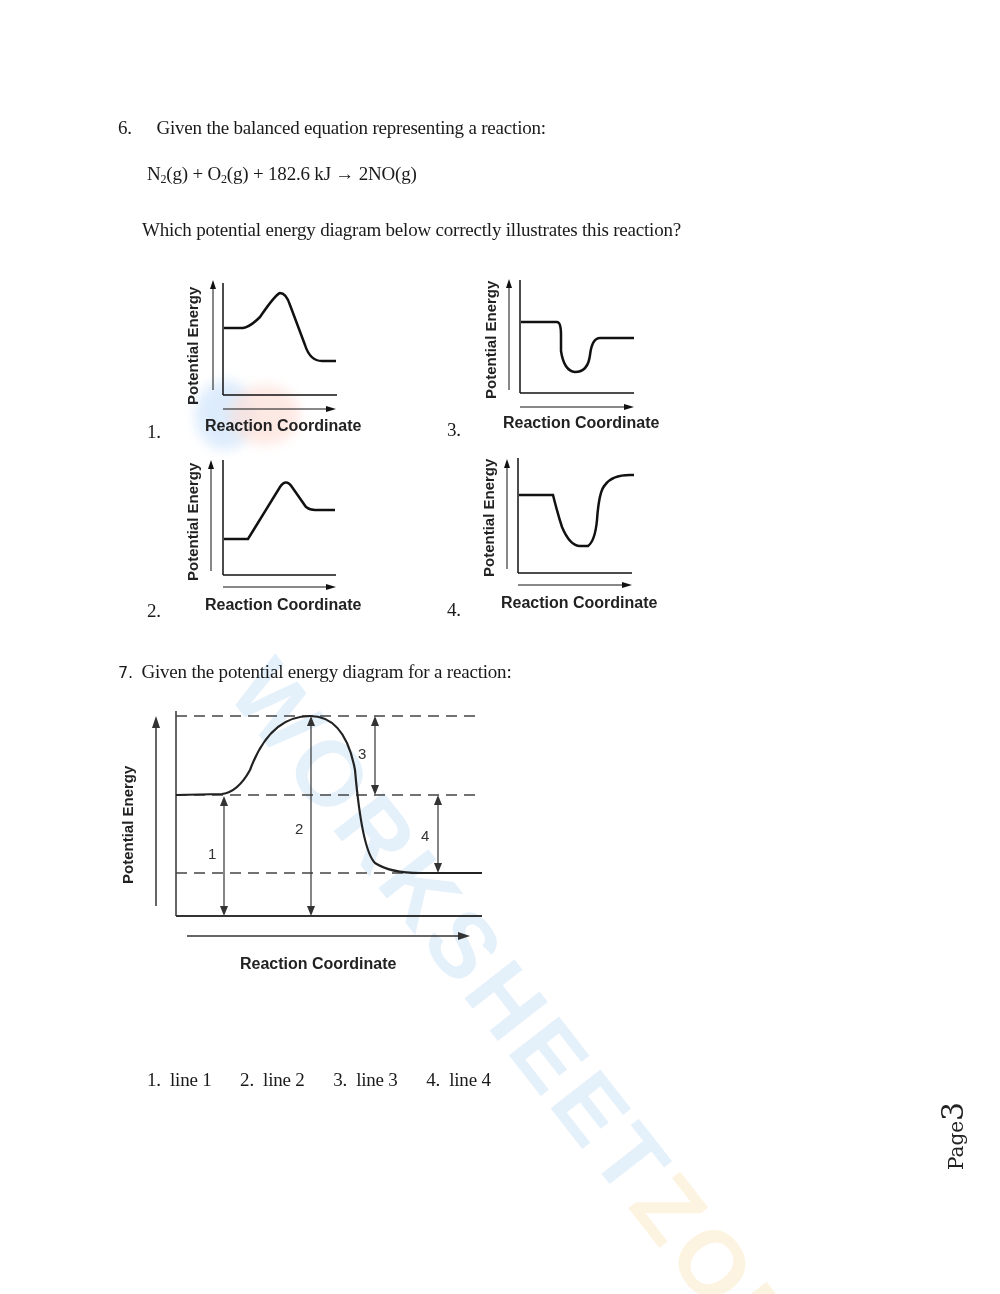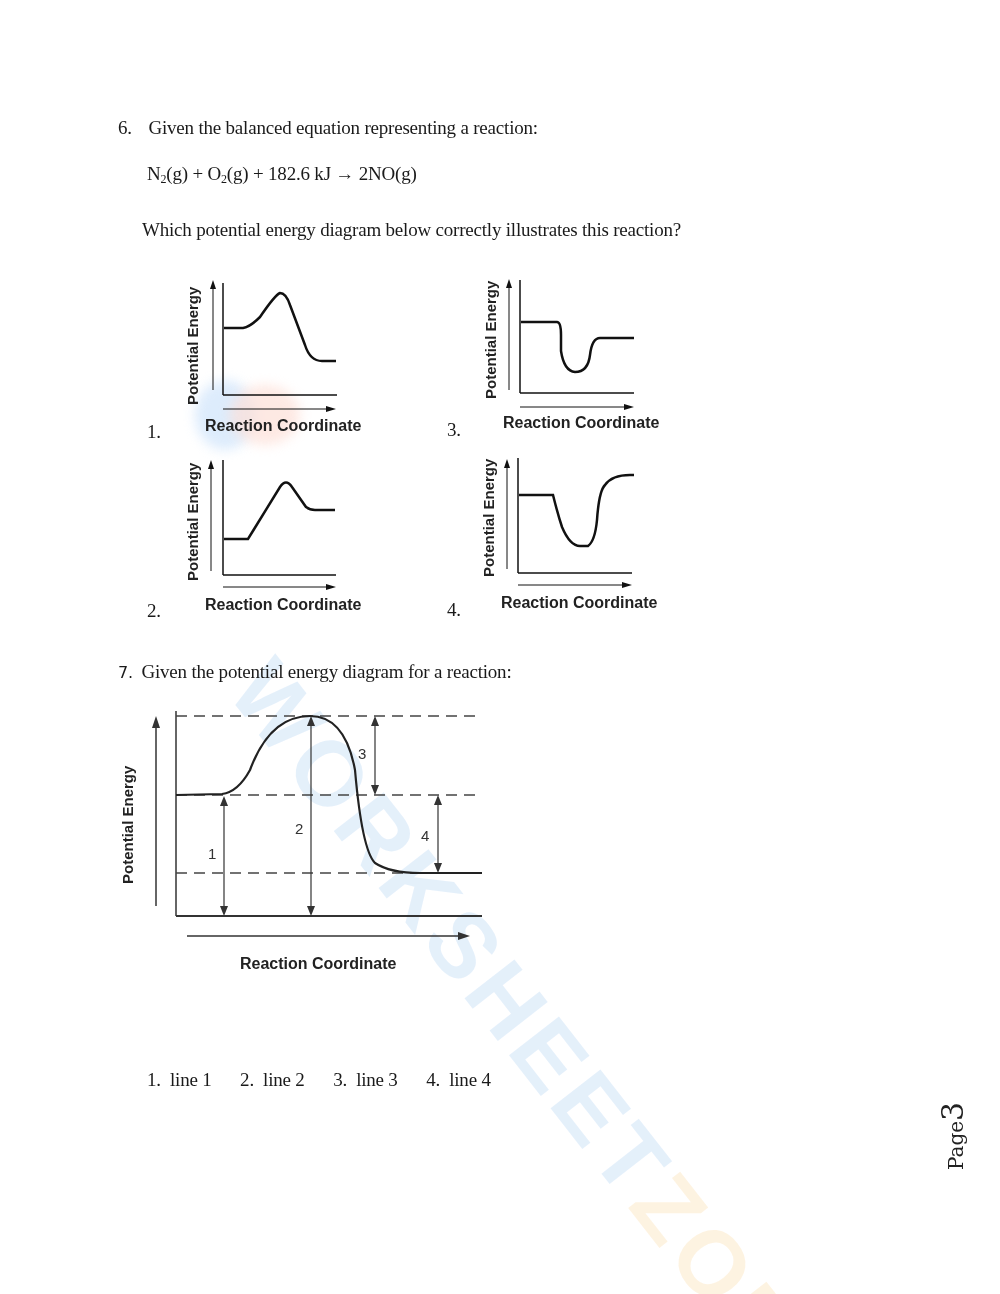--- a/index.html
+++ b/index.html
@@ -28,21 +28,21 @@
 <body>
 
 <div class="blob" style="left:195px;top:380px;width:60px;height:70px;background:#cfe4fb;opacity:.7"></div>
 <div class="blob" style="left:230px;top:385px;width:70px;height:60px;background:#fde0d8;opacity:.7"></div>
 <div class="watermark">
   <span class="wm-blue">WORKSHEET</span><span class="wm-orange">ZONE</span>
 </div>
 
 <div class="abs serif" style="left:118px;top:117px;">
   <span>6.</span>
-  <span style="margin-left:12px">Given the balanced equation representing a reaction:</span>
+  <span style="margin-left:20px">Given the balanced equation representing a reaction:</span>
 </div>
 <div class="abs serif" style="left:147px;top:163px;">
   <span>N</span><sub>2</sub><span>(g) + O</span><sub>2</sub><span>(g) + 182.6 kJ → 2NO(g)</span>
 </div>
 <div class="abs serif" style="left:142px;top:219px;">Which potential energy diagram below correctly illustrates this reaction?</div>
 
 <div class="diagram" style="left:140px;top:255px;width:260px;height:190px;">
   <svg width="260" height="190" style="position:absolute;left:0;top:0">
     <line x1="83" y1="28" x2="83" y2="140" stroke="#111" stroke-width="1.5"></line>
     <line x1="83" y1="140" x2="197" y2="140" stroke="#111" stroke-width="1.5"></line>

